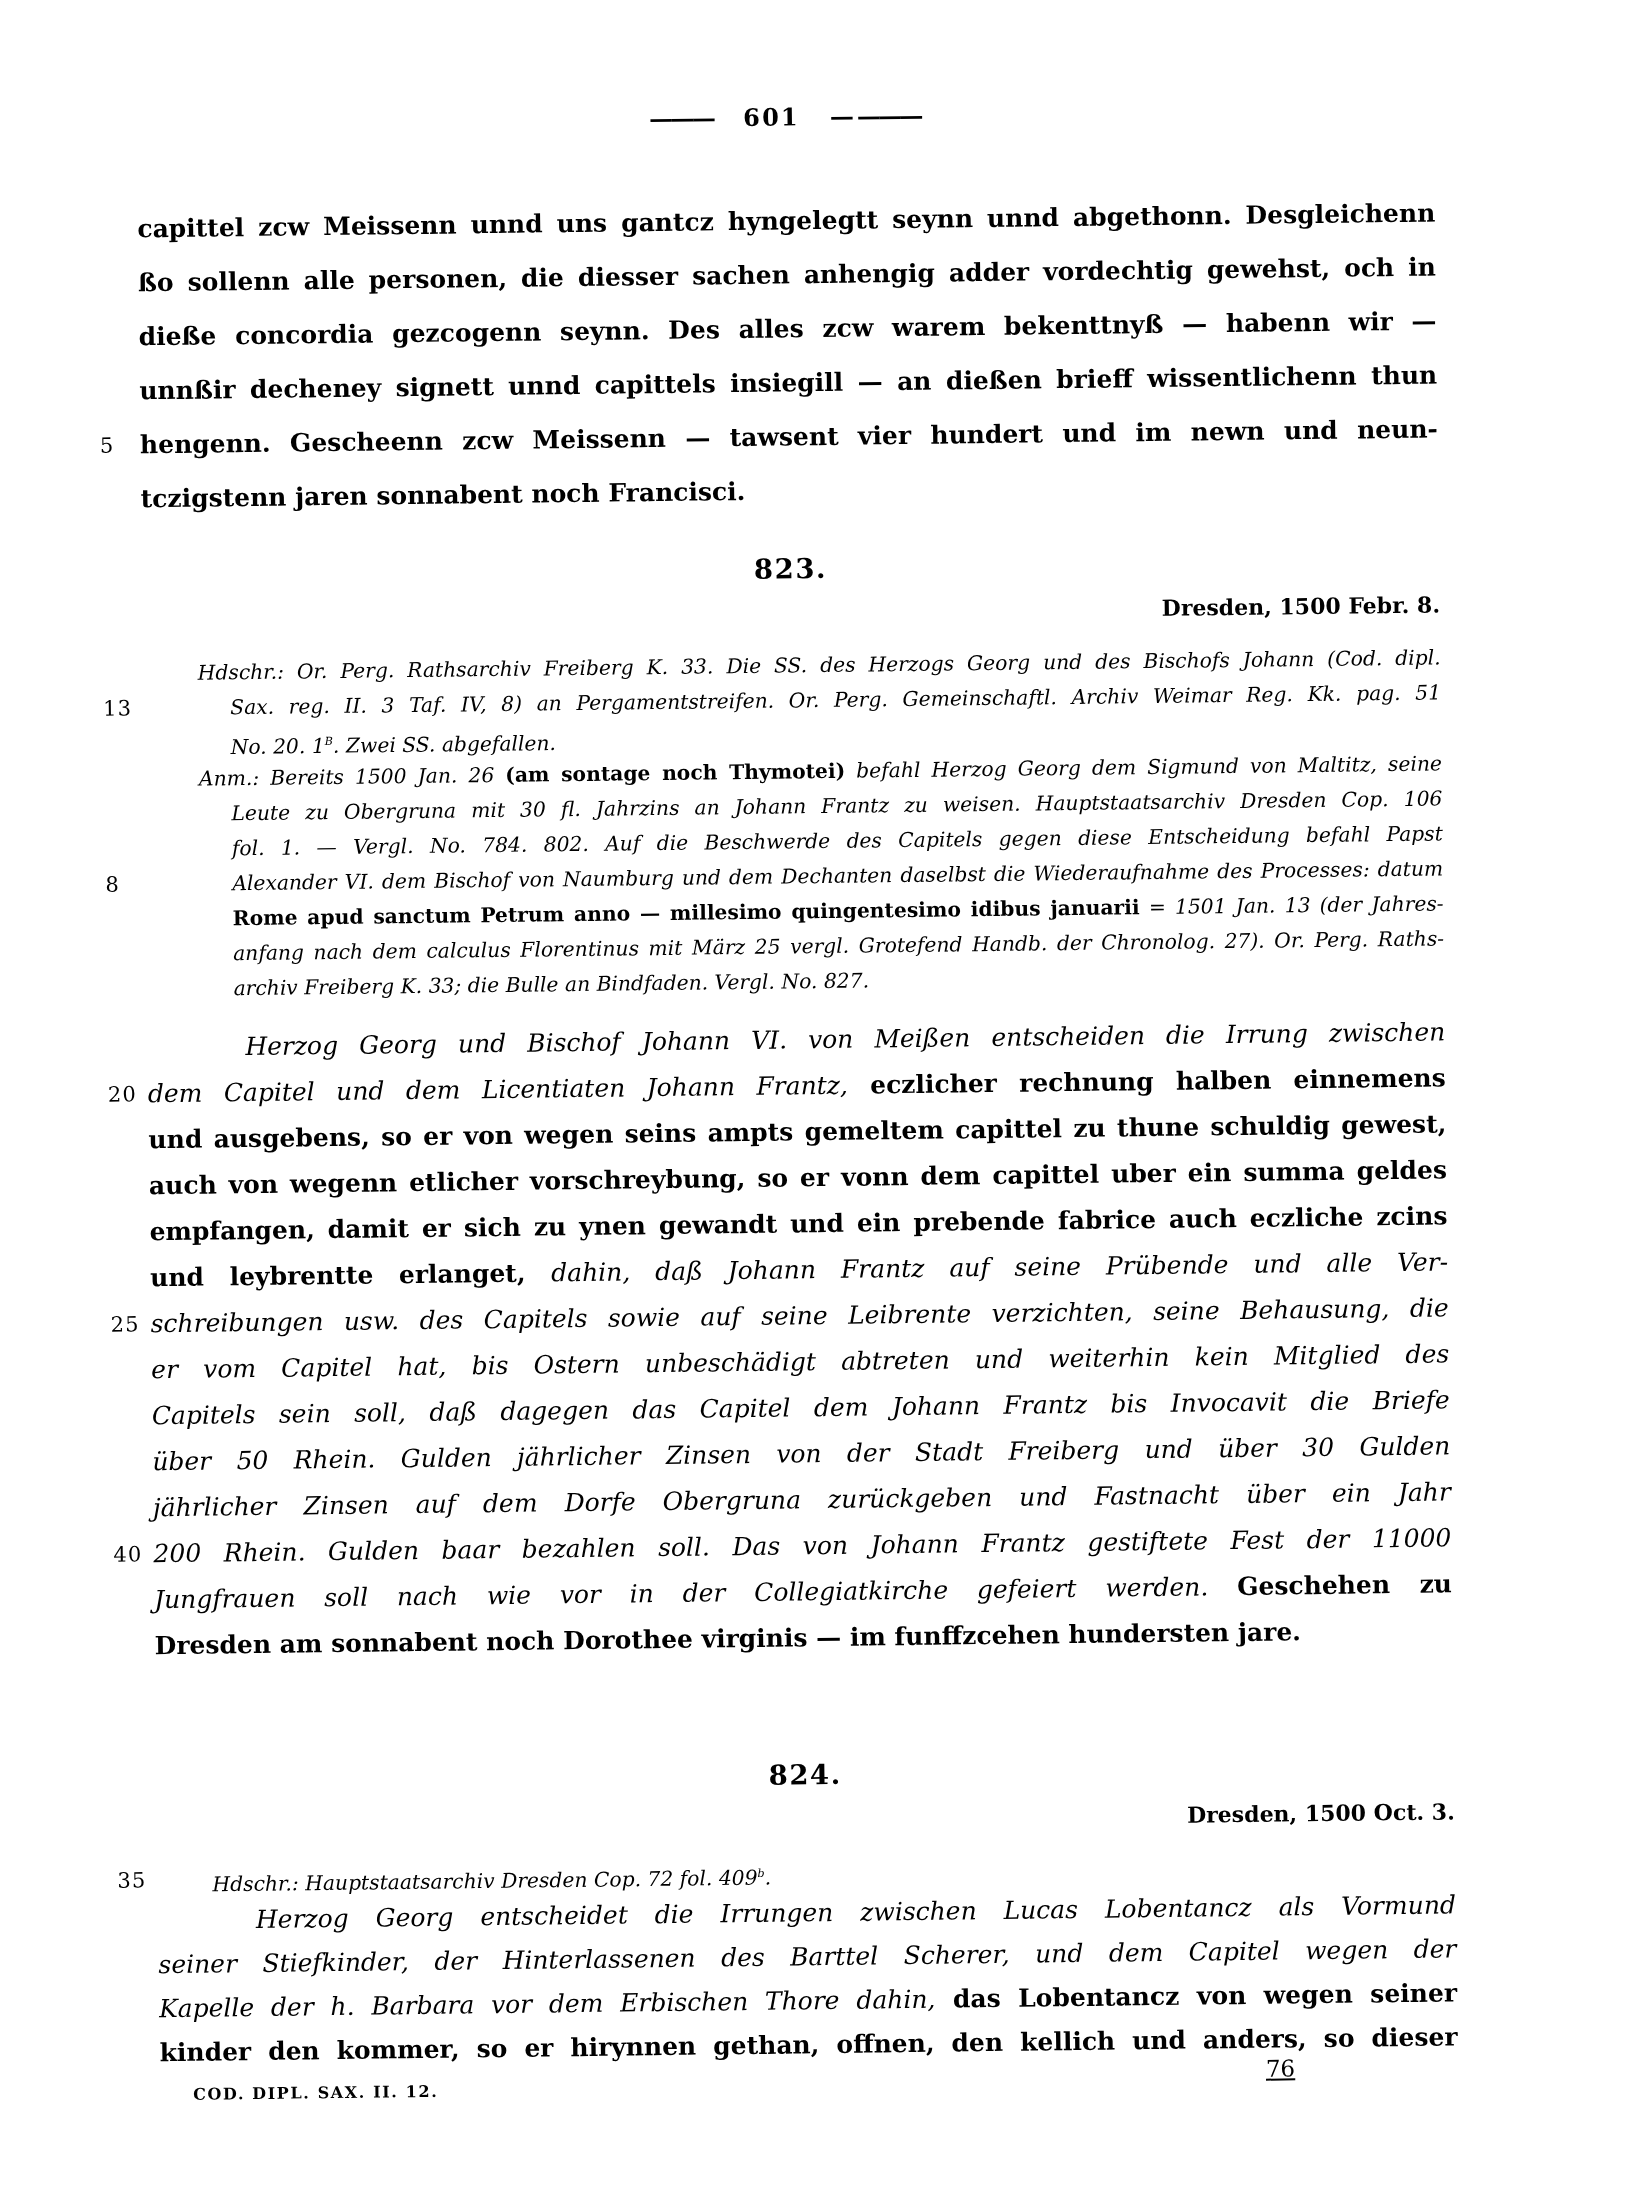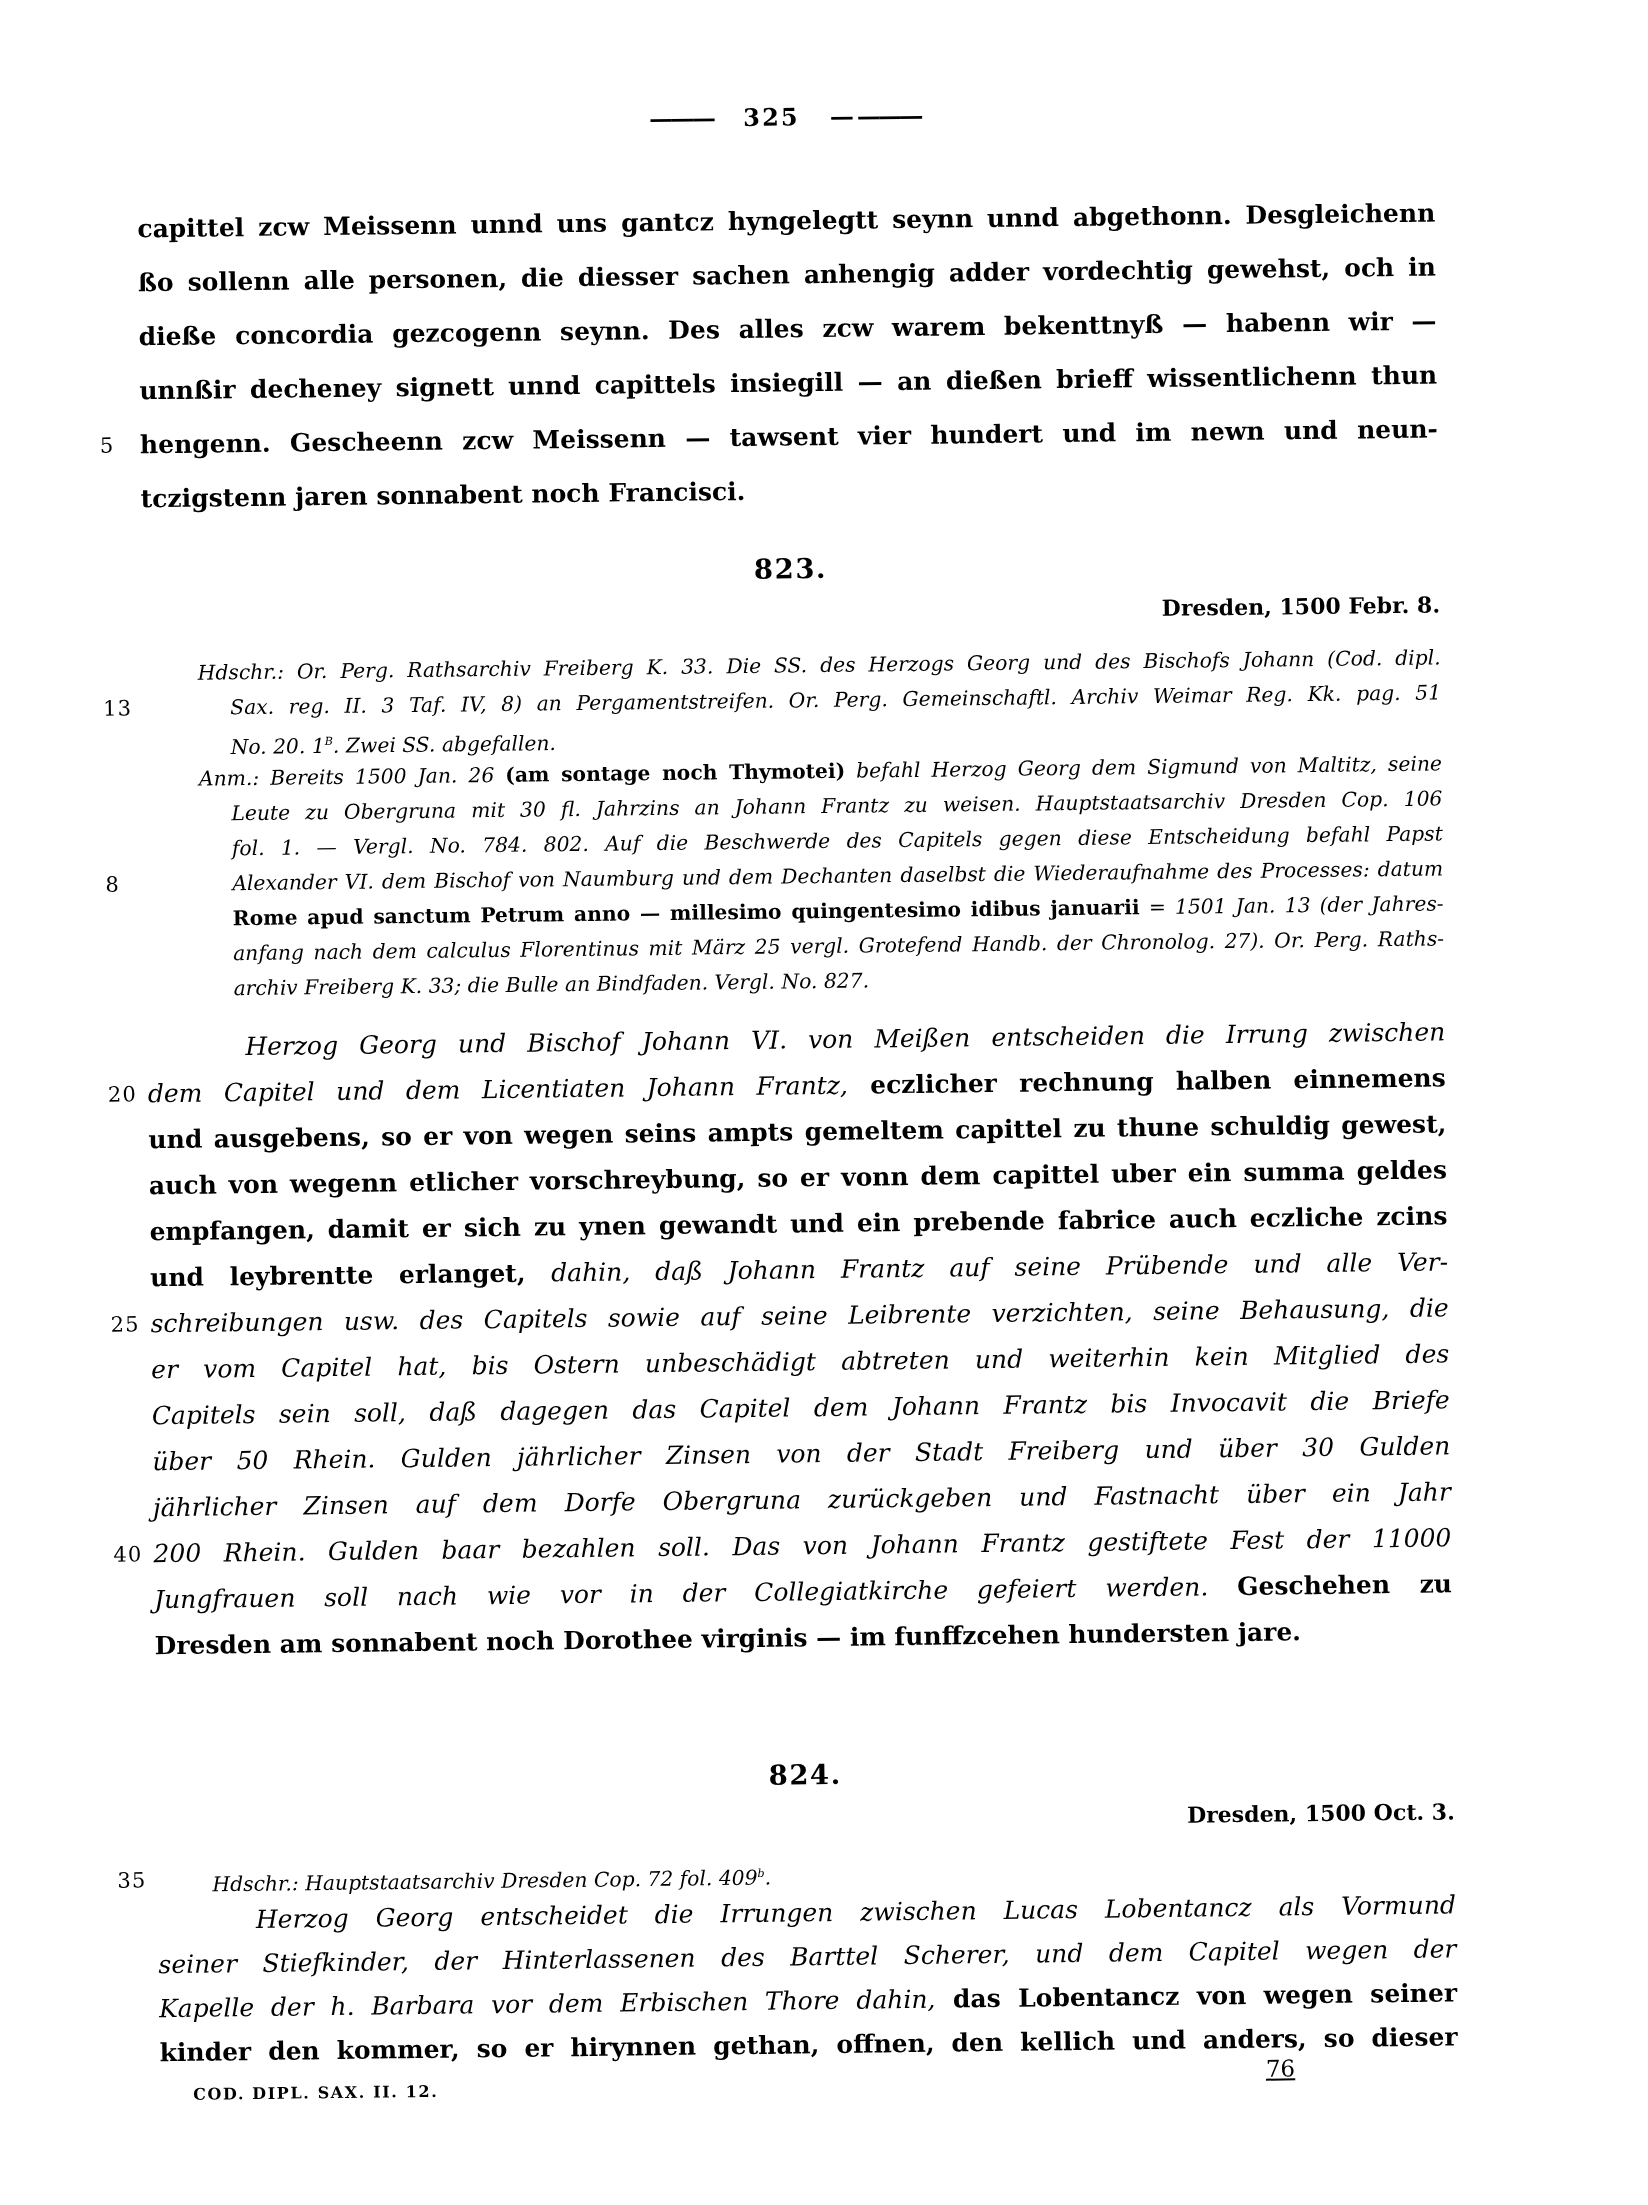--- a/index.html
+++ b/index.html
@@ -77,21 +77,21 @@
   }
 </style>
 </head>
 <body>
 
 <div class="page">
   <div class="skew">
 
     <div class="pageheader">
       <span class="rule">———</span>
-      <span class="pgnum">325</span>
+      <span class="pgnum">601</span>
       <span class="rule">— ———</span>
     </div>
 
     <section id="b-intro" class="block maintext">
         <div class="line j"><span class="s-r">capittel zcw Meissenn unnd uns gantcz hyngelegtt seynn unnd abgethonn.  Desgleichenn</span></div>
         <div class="line j"><span class="s-r">ßo sollenn alle personen, die diesser sachen anhengig adder vordechtig gewehst, och in</span></div>
         <div class="line j"><span class="s-r">dieße concordia gezcogenn seynn.  Des alles zcw warem bekenttnyß — habenn wir —</span></div>
         <div class="line j"><span class="s-r">unnßir decheney signett unnd capittels insiegill — an dießen brieff wissentlichenn thun</span></div>
         <div class="line j"><span class="mn">5</span><span class="s-r">hengenn.  Gescheenn zcw Meissenn — tawsent vier hundert und im newn und neun-</span></div>
         <div class="line"><span class="s-r">tczigstenn jaren sonnabent noch Francisci.</span></div>

